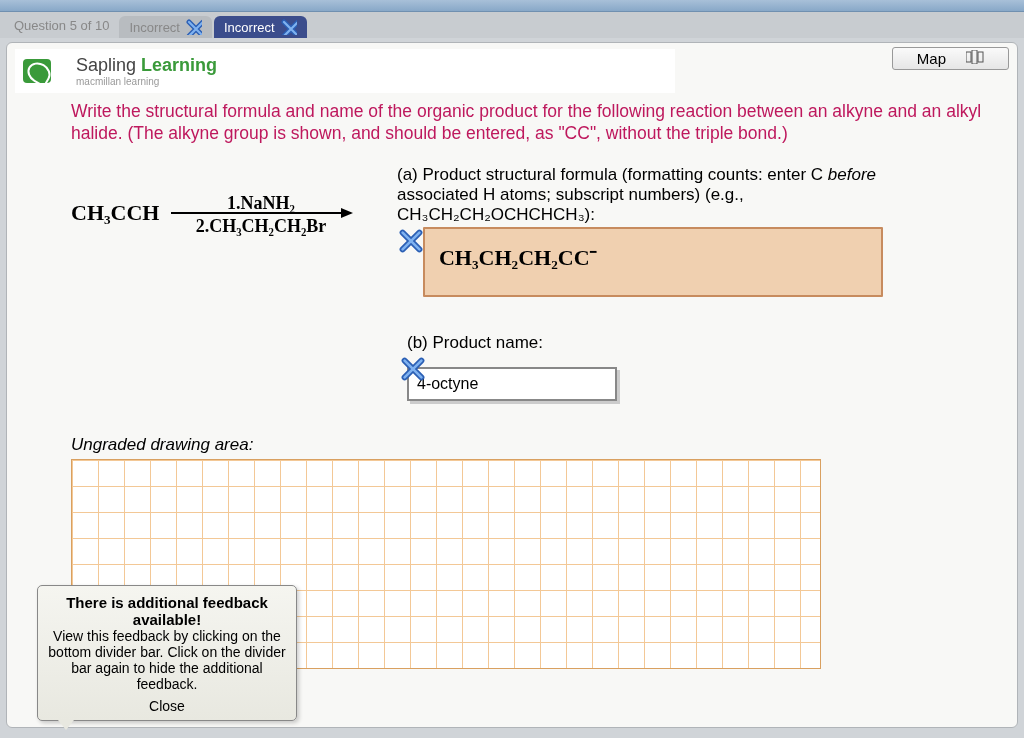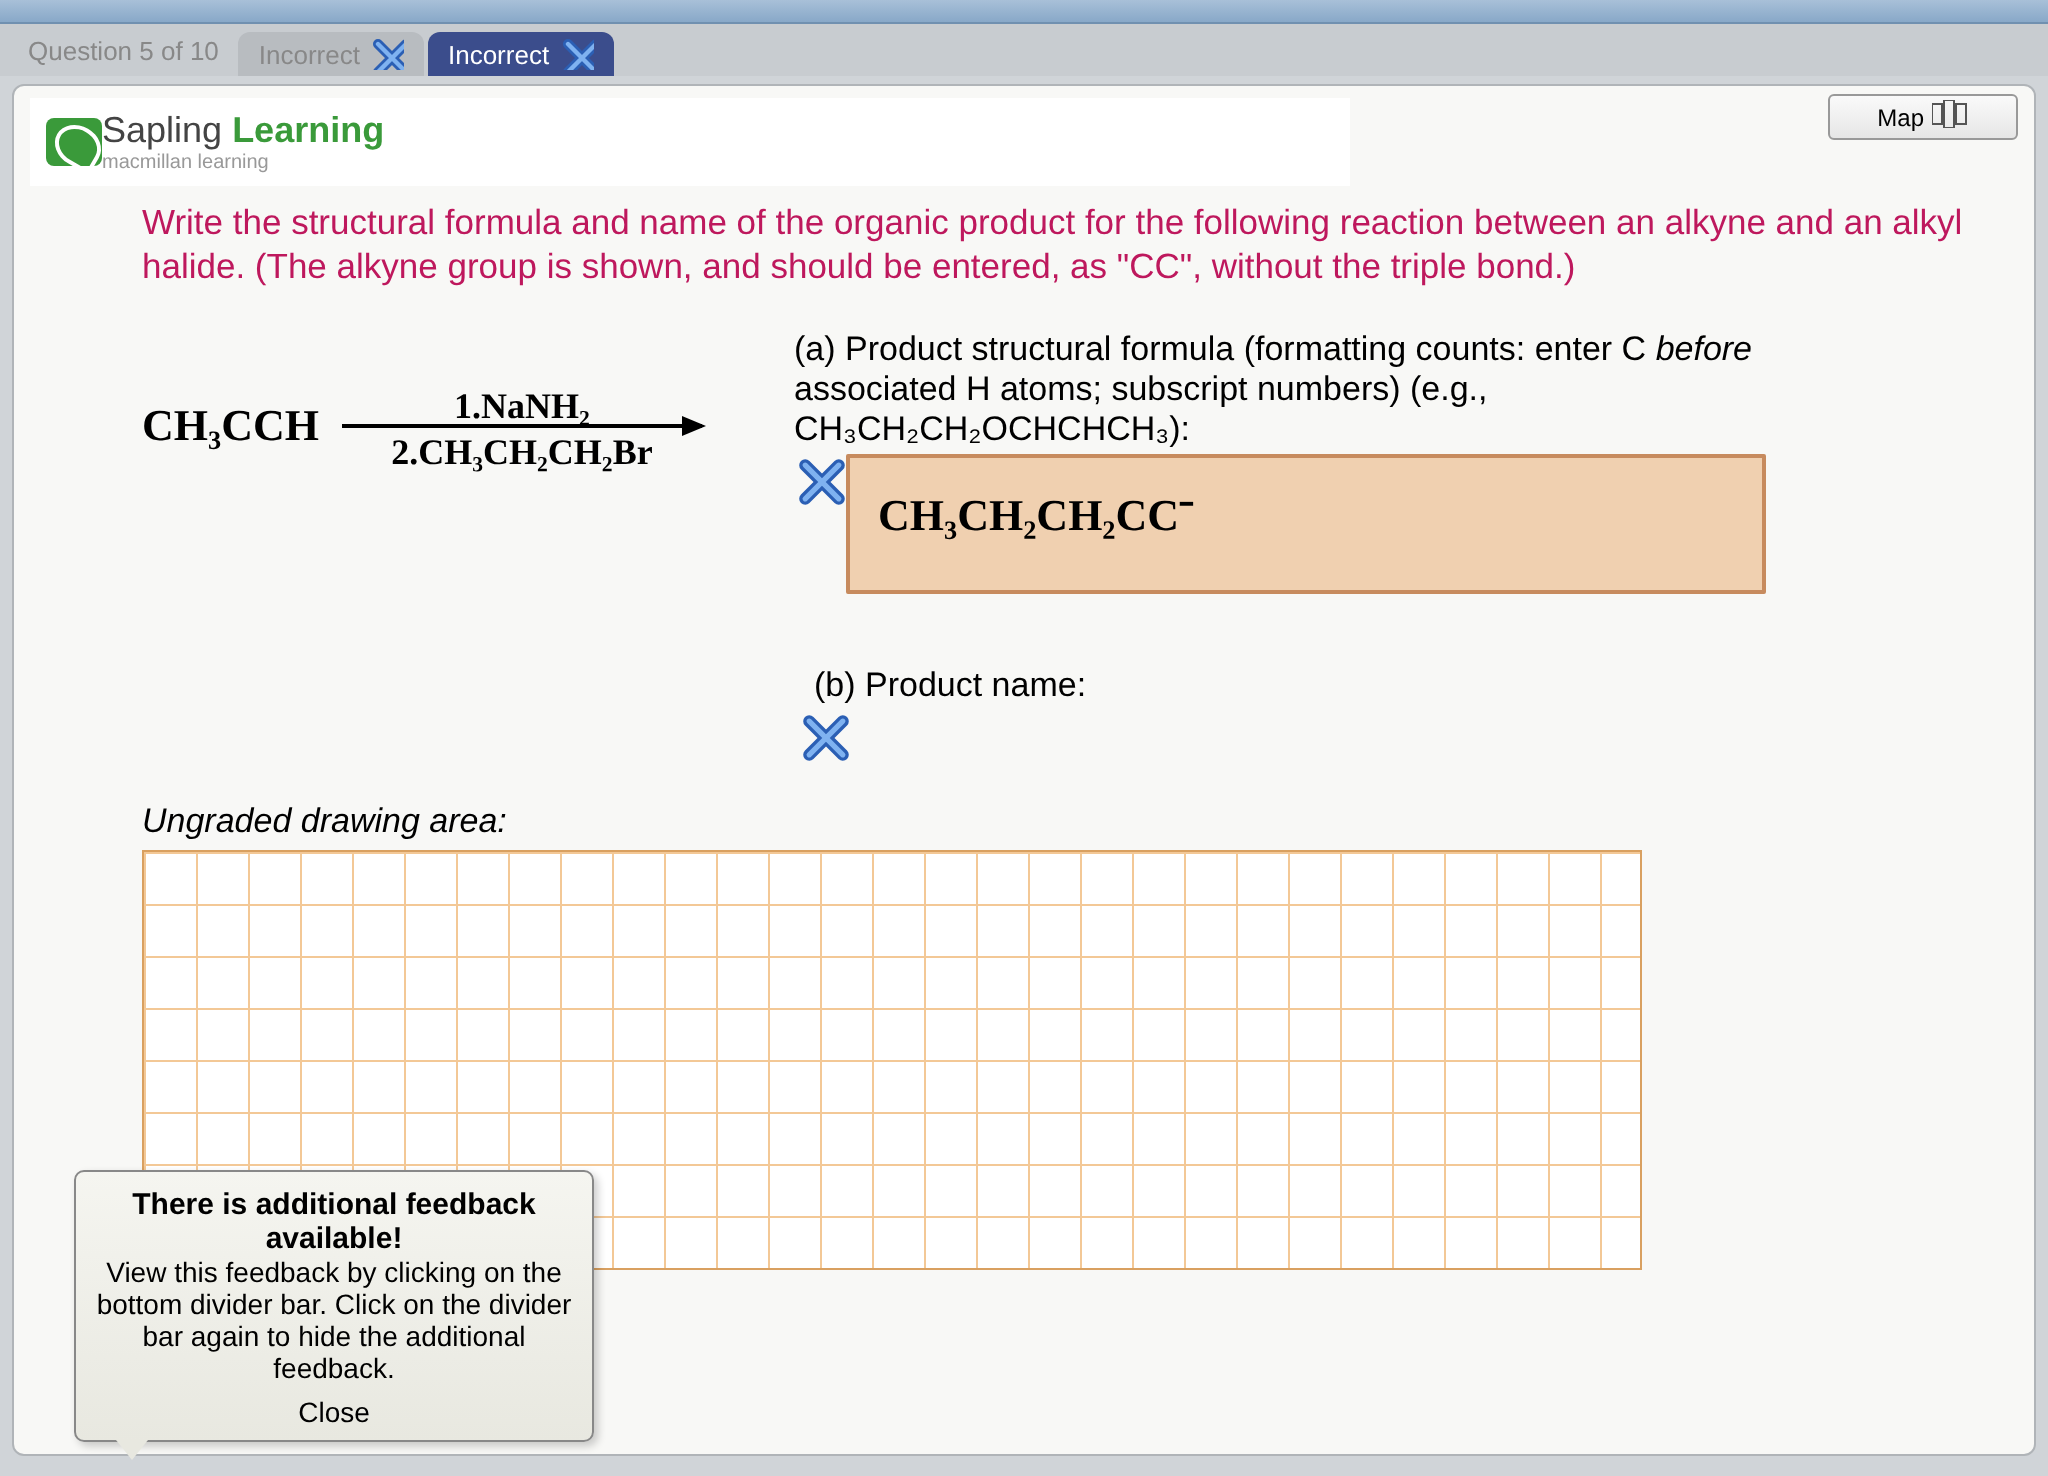--- a/index.html
+++ b/index.html
@@ -53,26 +53,26 @@
     position: relative;
     padding: 6px 8px 0 8px;
   }
   .map-btn {
     position: absolute;
     top: 4px; right: 8px;
     background: linear-gradient(#fafafa,#e6e6e6);
     border: 1px solid #999;
     border-radius: 3px;
     padding: 2px 24px;
-    font-size: 12px;
-    display: flex; align-items: center; gap: 4px;
+    font-size: 15px;
+    display: flex; align-items: center; gap: 20px;
     cursor: pointer;
   }
   .brand-bar {
-    display: flex; align-items: center; gap: 0;
+    display: flex; align-items: center; gap: 25px;
     background: #fff;
     padding: 6px 8px;
     width: 660px;
   }
   .brand-logo {
     width: 28px; height: 24px;
     background: #3a9a3a;
     border-radius: 4px;
     position: relative;
   }
@@ -257,20 +257,23 @@
       </div>
 
       <div class="part-b">
         <div class="part-label">(b) Product name:</div>
         <div class="name-box-wrap">
           <span class="xmark">
               <svg width="24" height="24" viewBox="0 0 20 20">
                 <use href="#bluex"></use>
               </svg>
             </span>
+          <div class="name-box">
+            <span>4-octyne</span>
+          </div>
         </div>
       </div>
     </div>
   </div>
 
   <div class="ungraded-label">Ungraded drawing area:</div>
   <div class="grid-area"></div>
 
   <div class="feedback-pop">
     <div class="hd">There is additional feedback available!</div>

